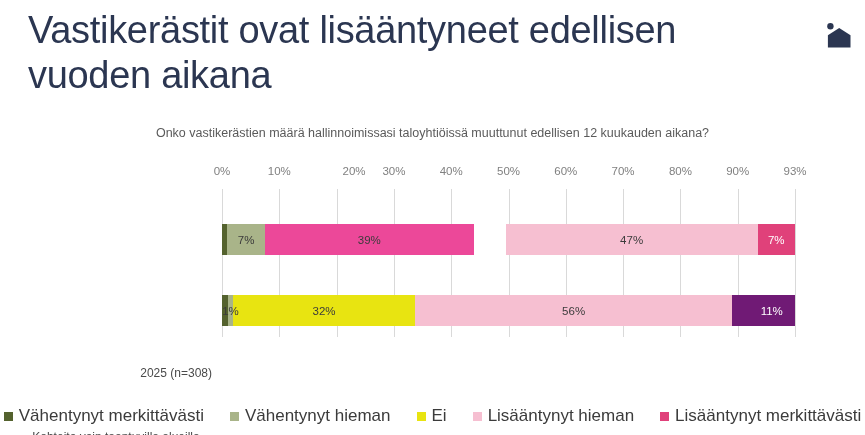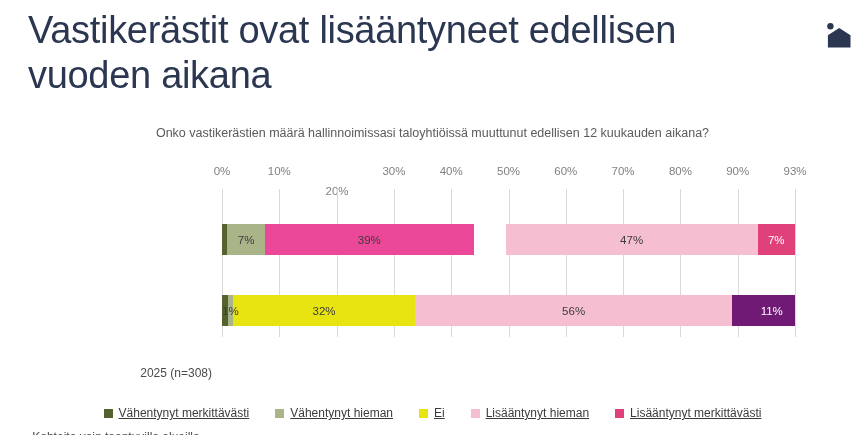--- a/index.html
+++ b/index.html
@@ -66,21 +66,21 @@
   .cat-lbl{
     position:absolute;font-size:12px;color:#4a4a4a;line-height:1.35;
   }
   .cat-1{left:20px;top:200px;width:192px;text-align:right;}
   .cat-2{left:20px;top:264px;width:192px;text-align:center;}
 
   
   .legend{
     position:absolute;left:0;top:406px;width:865px;
     display:flex;justify-content:center;align-items:center;gap:26px;
-    font-size:12px;color:#3b3b3b;text-decoration:underline;
+    font-size:17px;color:#3b3b3b;
   }
   .legend-item{display:flex;align-items:center;gap:6px;white-space:nowrap;}
   .swatch{width:9px;height:9px;display:inline-block;flex:0 0 auto;}
 </style>
 </head>
 <body>
 
 <div id="slide">
 
   <div class="title">
@@ -94,21 +94,21 @@
       <path d="M13.2 6.0 L24.5 13.2 L24.5 25.5 L1.9 25.5 L1.9 13.2 Z" fill="#2b3651"></path>
     </svg>
   </div>
 
   <div class="subtitle">Onko vastikerästien määrä hallinnoimissasi taloyhtiöissä muuttunut edellisen 12 kuukauden aikana?</div>
 
   <div class="chart">
     <div class="ticks" id="ticks">
         <div class="tick-lbl" style="left: 0px;">0%</div>
         <div class="tick-lbl" style="left: 57.3px;">10%</div>
-        <div class="tick-lbl" style="left: 115px; margin-top: 20px;">20%</div>
+        <div class="tick-lbl" style="left: 132px;">20%</div>
         <div class="tick-lbl" style="left: 171.9px;">30%</div>
         <div class="tick-lbl" style="left: 229.2px;">40%</div>
         <div class="tick-lbl" style="left: 286.5px;">50%</div>
         <div class="tick-lbl" style="left: 343.8px;">60%</div>
         <div class="tick-lbl" style="left: 401.1px;">70%</div>
         <div class="tick-lbl" style="left: 458.4px;">80%</div>
         <div class="tick-lbl" style="left: 515.7px;">90%</div>
         <div class="tick-lbl" style="left: 573px;">93%</div>
       </div>
     <div class="plot" id="plot">

